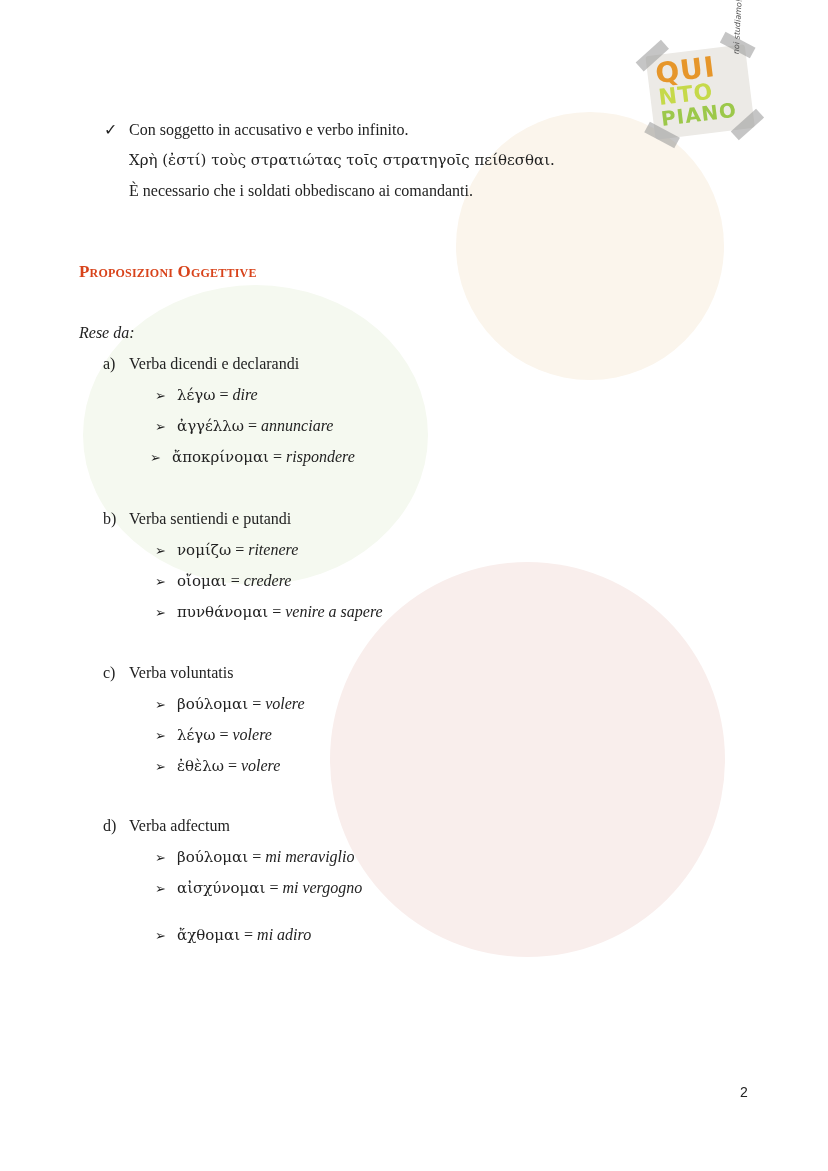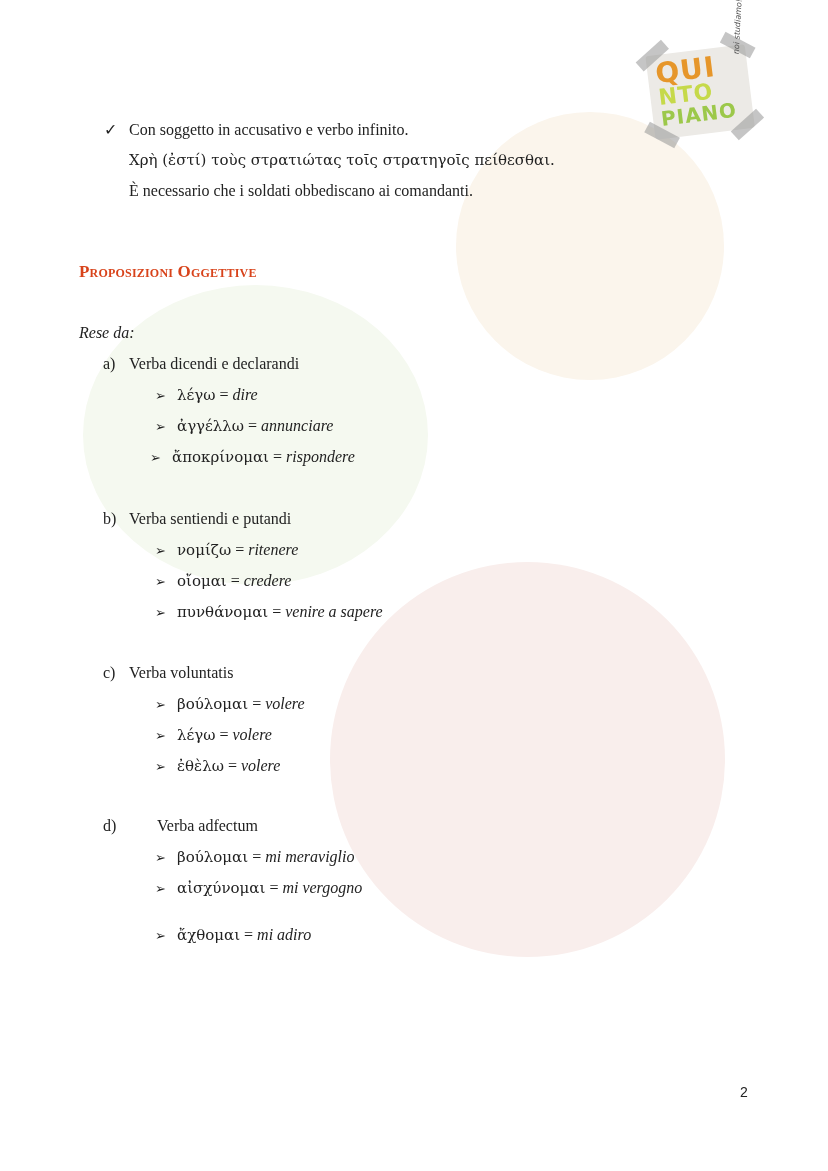--- a/index.html
+++ b/index.html
@@ -106,21 +106,21 @@
     <span class="arrow">➢</span><span class="greek">βούλομαι</span><span class="eq">=</span><span class="italic">volere</span>
   </div>
   <div class="line" style="left:155px; top:725px;">
     <span class="arrow">➢</span><span class="greek">λέγω</span><span class="eq">=</span><span class="italic">volere</span>
   </div>
   <div class="line" style="left:155px; top:756px;">
     <span class="arrow">➢</span><span class="greek">ἐθὲλω</span><span class="eq">=</span><span class="italic">volere</span>
   </div>
 
   <div class="line" style="left:103px; top:816px;">d)</div>
-  <div class="line" style="left:129px; top:816px;margin-left:28px;">Verba adfectum</div>
+  <div class="line" style="left:129px; top:816px;">Verba adfectum</div>
   <div class="line" style="left:155px; top:847px;">
     <span class="arrow">➢</span><span class="greek">βούλομαι</span><span class="eq">=</span><span class="italic">mi meraviglio</span>
   </div>
   <div class="line" style="left:155px; top:878px;">
     <span class="arrow">➢</span><span class="greek">αἰσχύνομαι</span><span class="eq">=</span><span class="italic">mi vergogno</span>
   </div>
   <div class="line" style="left:155px; top:909px;margin-top:16px;">
     <span class="arrow">➢</span><span class="greek">ἄχθομαι</span><span class="eq">=</span><span class="italic">mi adiro</span>
   </div>
 

